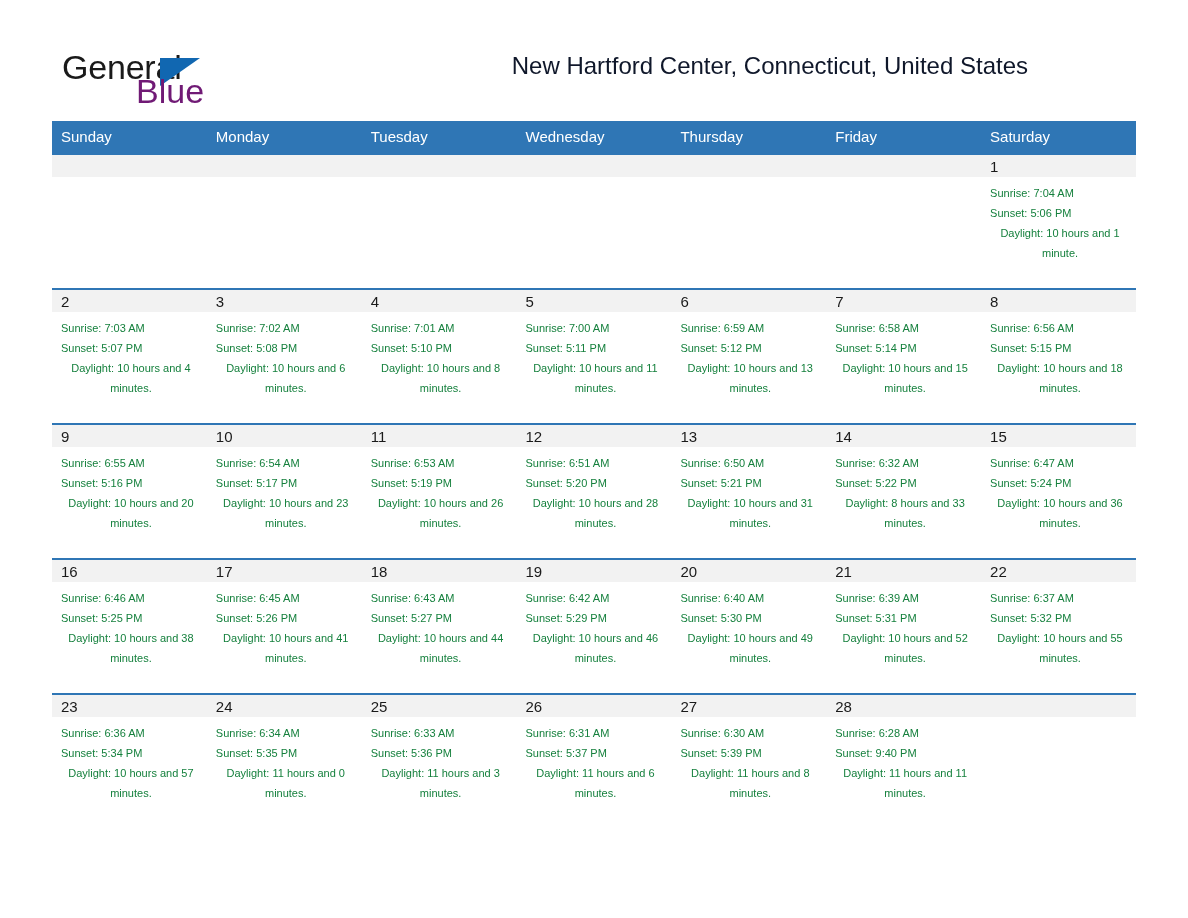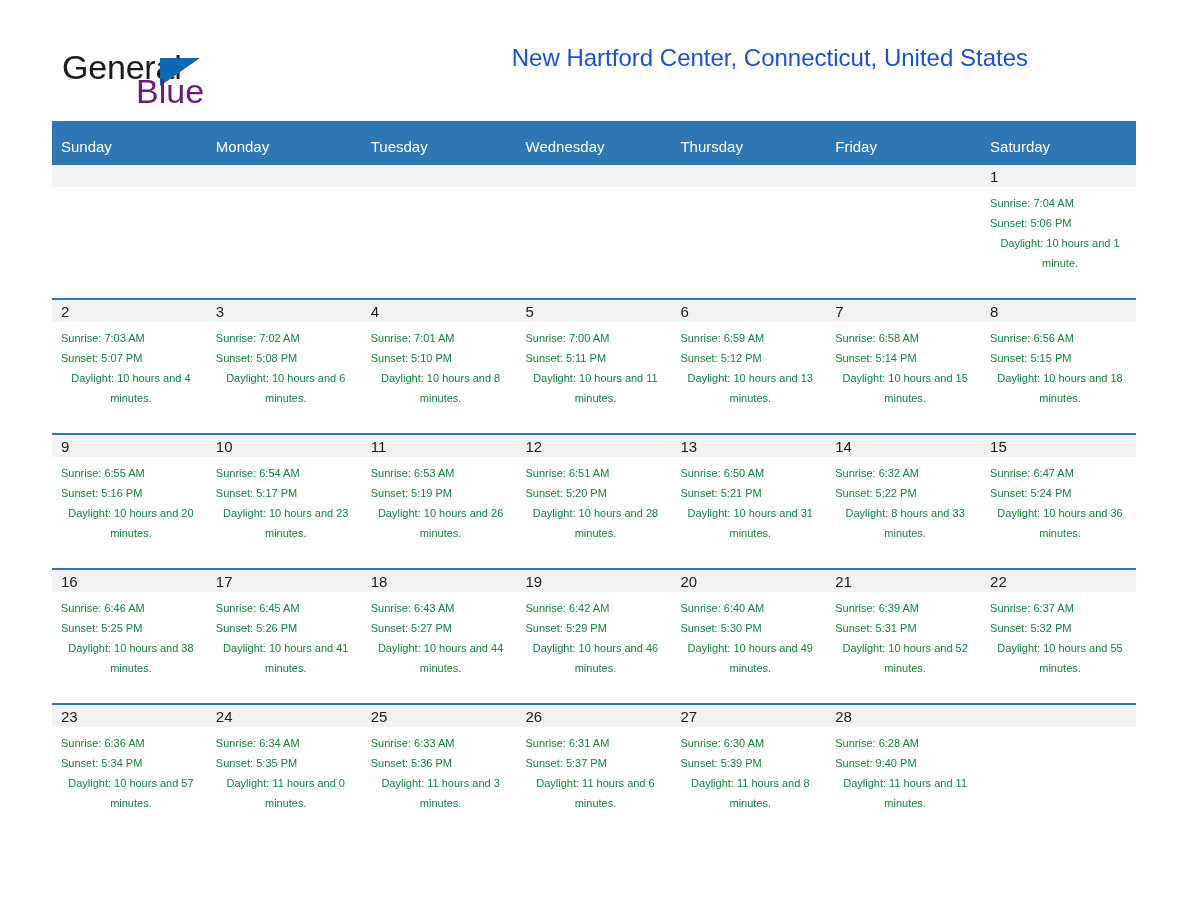--- a/index.html
+++ b/index.html
@@ -74,41 +74,42 @@
 
   .month-title {
     font-size: 46px;
     line-height: 52px;
     font-weight: 400;
     color: #000000;
     letter-spacing: -0.5px;
   }
 
   .location-title {
+    margin-top: 8px;
     font-size: 24px;
     line-height: 28px;
     font-weight: 400;
-    color: #1d4ed8;
+    color: #0f172a;
   }
 
   
   .calendar {
     margin-top: 16px;
     width: 1084px;
     border-collapse: collapse;
     table-layout: fixed;
   }
 
   .calendar th {
     background: #2f76b5;
     color: #ffffff;
     font-size: 15px;
     font-weight: 400;
     text-align: left;
-    padding: 17px 0 8px 9px;
+    padding: 7px 0 8px 9px;
     height: 30px;
   }
 
   .calendar td {
     vertical-align: top;
     width: 154.85px;
     height: 135px;
     padding: 0;
     border-top: 2px solid #2f76b5;
     background: #ffffff;

